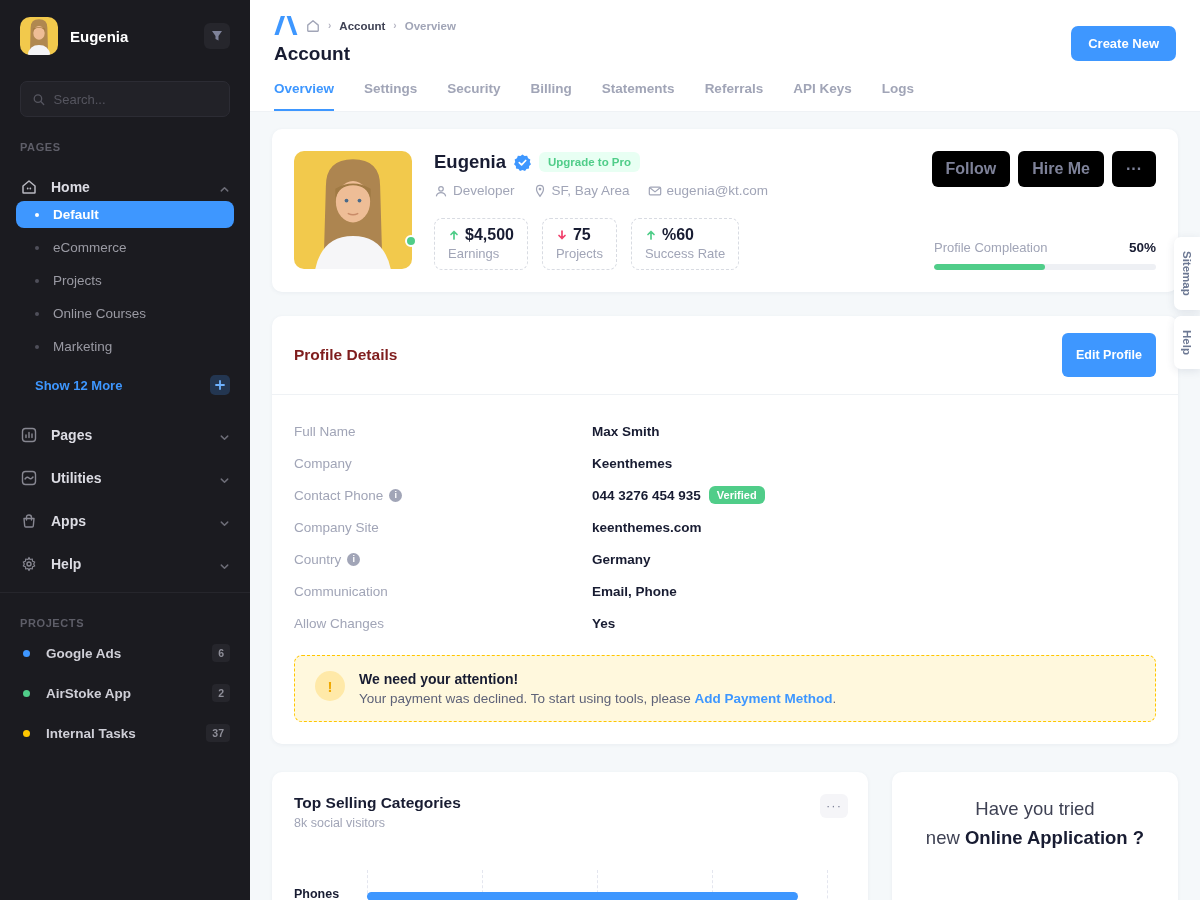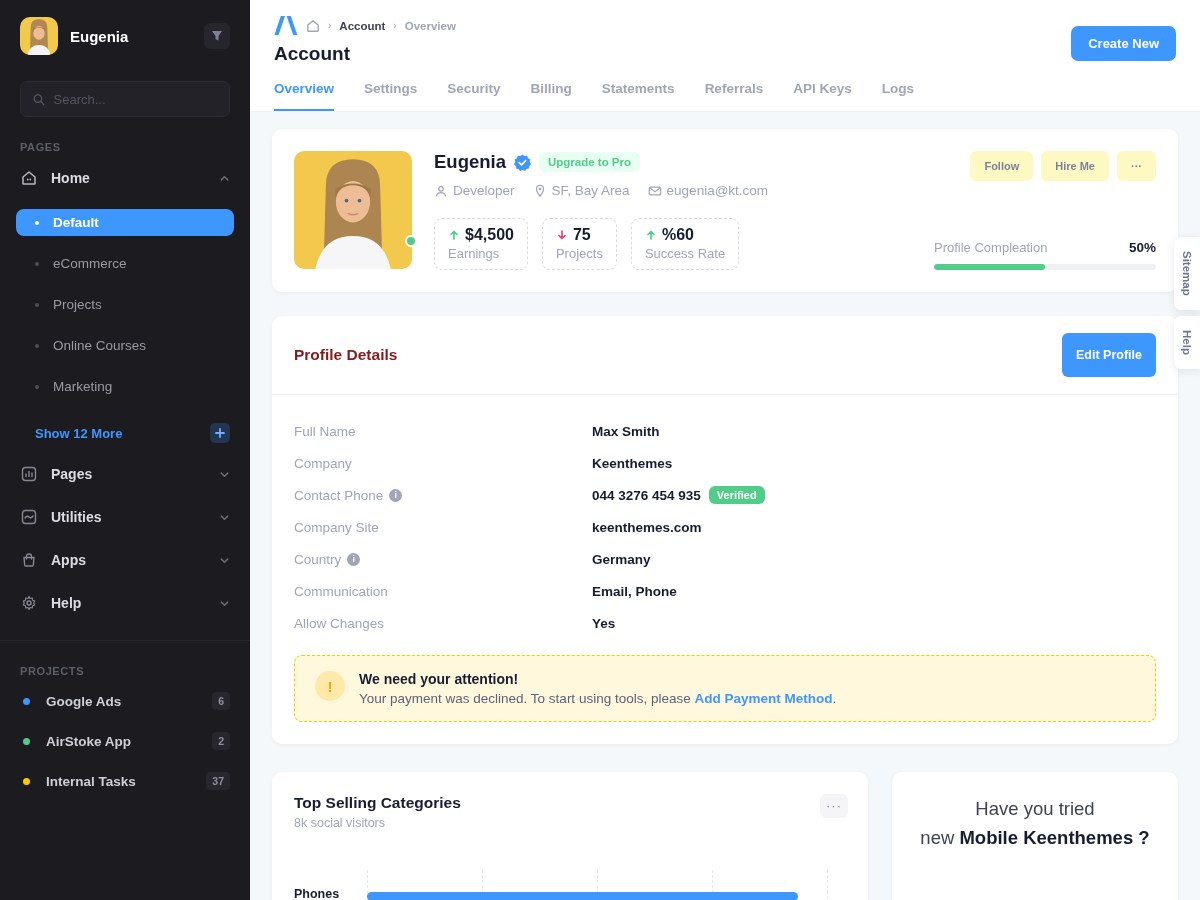--- a/index.html
+++ b/index.html
@@ -8,24 +8,24 @@
   
   .sidebar { position:fixed; left:0; top:0; width:250px; height:900px; background:#1b1b20; z-index:30; }
   .sb-header { display:flex; align-items:center; padding:17px 20px 14px 20px; }
   .sb-avatar { width:38px; height:38px; border-radius:10px; overflow:hidden; flex:none; }
   .sb-user { color:#fff; font-size:15px; font-weight:700; margin-left:12px; flex:1; }
   .sb-toggle { width:26px; height:26px; background:#26262c; border:none; border-radius:6px; display:flex; align-items:center; justify-content:center; cursor:pointer; }
   .sb-search { margin:12px 20px 0 20px; height:36px; background:#222228; border:1px solid #2c2c34; border-radius:7px; display:flex; align-items:center; padding:0 12px; }
   .sb-search input { background:transparent; border:none; outline:none; color:#8a8a94; font-size:13px; margin-left:9px; width:100%; font-family:inherit; }
   .sb-search input::placeholder { color:#55555f; }
   .sb-section-label { color:#5e5e68; font-size:11px; font-weight:600; letter-spacing:.6px; padding:0 20px; margin-top:24px; }
-  .sb-item { display:flex; align-items:center; padding:0 20px; height:34px; color:#dcdce3; font-size:14px; font-weight:600; cursor:pointer; }
+  .sb-item { display:flex; align-items:flex-end; padding:0 20px; height:34px; color:#dcdce3; font-size:14px; font-weight:600; cursor:pointer; }
   .sb-item .sb-ic { width:18px; display:flex; justify-content:center; margin-right:13px; color:#878791; }
   .sb-item .chev { margin-left:auto; color:#6d6d77; display:flex; }
-  .sb-sub { display:flex; align-items:center; height:27px; margin:14px 16px; padding-left:19px; border-radius:8px; color:#9a9aa3; font-size:13.5px; cursor:pointer; }
+  .sb-sub { display:flex; align-items:center; height:27px; margin:6px 16px; padding-left:19px; border-radius:8px; color:#9a9aa3; font-size:13.5px; cursor:pointer; }
   .sb-sub .dot { width:4px; height:4px; border-radius:50%; background:#4f4f59; margin-right:14px; flex:none; }
   .sb-sub.active { background:#3E97FF; color:#fff; font-weight:600; }
   .sb-sub.active .dot { background:#fff; }
   .sb-showmore { display:flex; align-items:center; padding:9px 20px 0 35px; }
   .sb-showmore a { color:#3E97FF; font-size:13px; font-weight:600; text-decoration:none; flex:1; cursor:pointer; }
   .sb-plus { width:20px; height:20px; border-radius:5px; background:rgba(62,151,255,.22); border:none; color:#6eb2ff; font-size:14px; line-height:1; cursor:pointer; display:flex; align-items:center; justify-content:center; }
   .sb-group { margin-top:14px; }
   .sb-group .sb-item { margin-top:9px; }
   .sb-divider { border-top:1px solid #26262c; margin:20px 0 0 0; }
   .sb-proj { display:flex; align-items:center; padding:0 20px; height:32px; margin-top:8px; color:#cfcfd7; font-size:13.5px; font-weight:600; cursor:pointer; }
@@ -55,21 +55,21 @@
   .pf-status { position:absolute; right:-5px; bottom:22px; width:12px; height:12px; border-radius:50%; background:#50cd89; border:2px solid #fff; }
   .pf-right { flex:1; }
   .pf-row1 { display:flex; align-items:flex-start; }
   .pf-nameblock { flex:1; }
   .pf-nameline { display:flex; align-items:center; gap:8px; }
   .pf-name { font-size:18.5px; font-weight:700; color:#181c32; }
   .pf-pro { background:#e8fff3; color:#50cd89; font-size:11.5px; font-weight:600; padding:4px 9px; border-radius:6px; cursor:pointer; }
   .pf-meta { display:flex; gap:18px; margin-top:10px; }
   .pf-meta .m { display:flex; align-items:center; gap:5px; color:#a1a5b7; font-size:13.5px; font-weight:500; cursor:pointer; }
   .pf-actions { display:flex; gap:8px; }
-  .ghost-btn { background:#fef9c3; border:none; border-radius:6px; color:#7e8299; font-size:11px; font-weight:600; padding:9px 14px; cursor:pointer; font-family:inherit; }
+  .ghost-btn { background:#000000; border:none; border-radius:6px; color:#7e8299; font-size:16px; font-weight:600; padding:9px 14px; cursor:pointer; font-family:inherit; }
   .pf-row2 { display:flex; align-items:flex-end; margin-top:20px; }
   .stats { display:flex; gap:14px; flex:1; }
   .stat { border:1px dashed #d8dbe2; border-radius:8px; padding:7px 13px 8px 13px; }
   .stat .v { display:flex; align-items:center; gap:5px; font-size:16px; font-weight:700; color:#181c32; }
   .stat .l { color:#a1a5b7; font-size:13px; font-weight:500; margin-top:2px; }
   .completion { width:222px; }
   .comp-line { display:flex; justify-content:space-between; align-items:center; }
   .comp-label { color:#a1a5b7; font-size:13px; font-weight:500; }
   .comp-value { color:#181c32; font-size:13.5px; font-weight:700; }
   .comp-track { height:6px; border-radius:3px; background:#eef0f4; margin-top:9px; overflow:hidden; }
@@ -491,21 +491,21 @@
             <span class="gridline" style="left:72%"></span>
             <span class="gridline" style="left:96%"></span>
             <div class="bar phones" style="width: 90%;"></div>
 
           </div>
         </div>
       </div>
 
       <div class="card promo-card">
         <div class="promo-l1">Have you tried</div>
-        <div class="promo-l2"><span>new </span><b>Mobile Keenthemes ?</b></div>
+        <div class="promo-l2"><span>new </span><b>Online Application ?</b></div>
         <div class="promo-illu">
           <svg width="218" height="120" viewBox="0 0 218 120">
             <path d="M60 72 Q70 40 105 48 Q120 30 150 40 Q185 34 192 62 Q215 70 205 92 Q200 112 170 108 L80 110 Q55 108 58 88 Z" fill="#ebecf1"></path>
             <path d="M52 62 Q54 44 70 42 Q88 40 90 56 Q92 66 84 72 L88 80 L70 78 Z" fill="#353a55"></path>
             <path d="M50 98 L62 66 Q66 58 72 62 L70 96 Z" fill="#fff" stroke="#353a55" stroke-width="2"></path>
             <circle cx="63" cy="60" r="2" fill="#353a55"></circle>
             <path d="M80 72 Q90 70 94 78 Q96 84 90 86" fill="#fff" stroke="#353a55" stroke-width="2"></path>
             <path d="M128 104 Q130 92 142 92 Q154 92 155 104" fill="none" stroke="#353a55" stroke-width="2"></path>
           </svg>
         </div>

